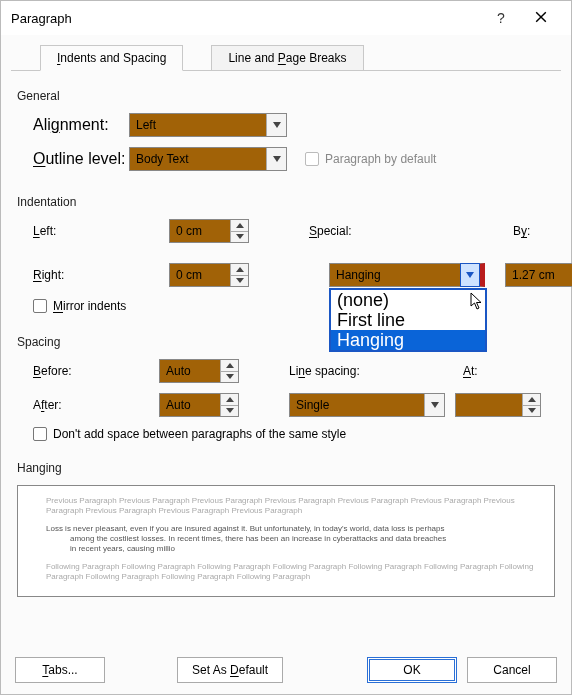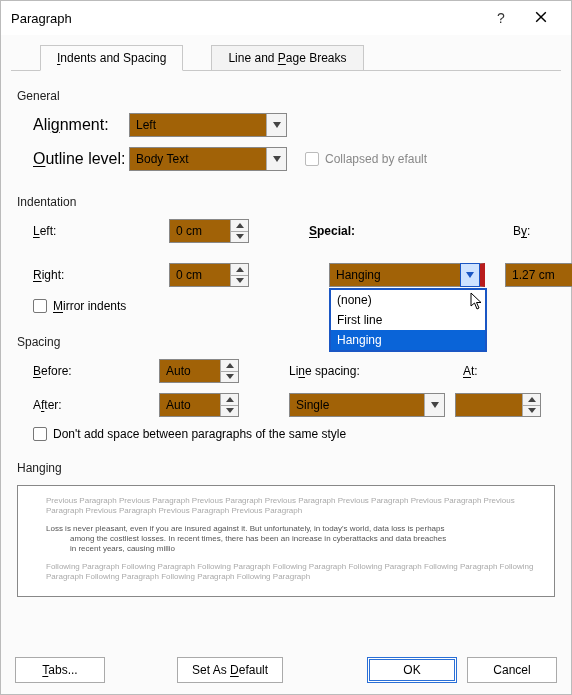--- a/index.html
+++ b/index.html
@@ -187,21 +187,21 @@
     position: absolute;
     top: 24px;
     left: -1px;
     width: 158px;
     border: 2px solid #1a56c4;
     background: #fff;
     z-index: 50;
   }
   .dropdown-open .opt {
     padding: 2px 6px;
-    font-size: 12px;
+    font-size: 18px;
     line-height: 16px;
   }
   .dropdown-open .opt.sel {
     background: #0a64d8;
     color: #fff;
   }
   .cursor-arrow {
     position: absolute;
     top: 28px;
     left: 140px;
@@ -314,21 +314,21 @@
       <div class="combo">
         <input type="text" readonly="" value="Body Text" style="">
         <div class="dd">
           <svg viewBox="0 0 8 6">
               <path d="M0 0 L8 0 L4 6 Z" fill="#444"></path>
             </svg>
         </div>
       </div>
       <div class="chk collapsed-chk">
         <div class="box"></div>
-        <span>Collapsed by efault</span>
+        <span>Paragraph by default</span>
       </div>
     </div>
 
     <div class="section-header" style="margin-top:24px">Indentation</div>
 
     <div class="indent-grid">
       <div class="lbl"><span class="ul">L</span>eft:</div>
 
       <div class="spin">
         <input type="text" value="0 cm" style="">
@@ -338,21 +338,21 @@
                 <path d="M0 5 L8 5 L4 0 Z" fill="#444"></path>
               </svg>
             </div>
           <div class="sbtn">
               <svg viewBox="0 0 8 5">
                 <path d="M0 0 L8 0 L4 5 Z" fill="#444"></path>
               </svg>
             </div>
         </div>
       </div>
-      <div style="padding-left:20px;font-weight:bold;"><span class="ul">S</span>pecial:</div>
+      <div style="padding-left:20px;"><span class="ul">S</span>pecial:</div>
 
       <div style="padding-left:8px;">B<span class="ul">y</span>:</div>
 
       <div class="lbl"><span class="ul">R</span>ight:</div>
 
       <div class="spin">
         <input type="text" value="0 cm" style="">
         <div class="spinbtns">
           <div class="sbtn">
               <svg viewBox="0 0 8 5">

